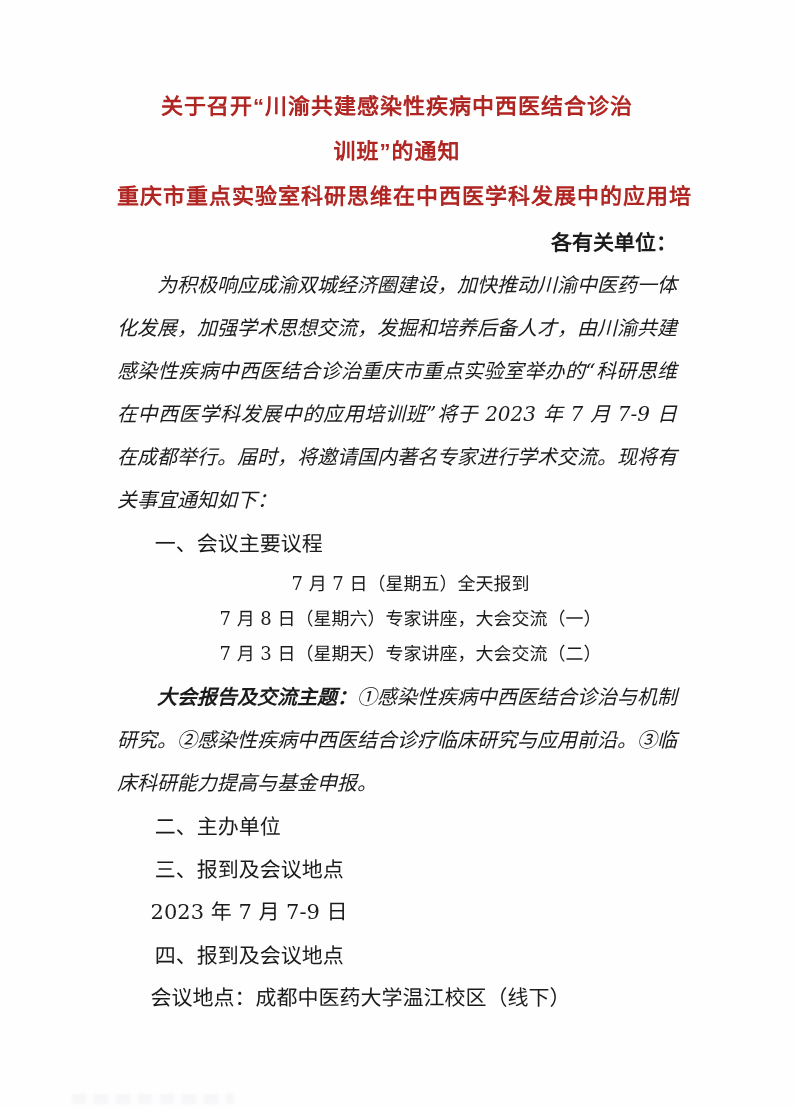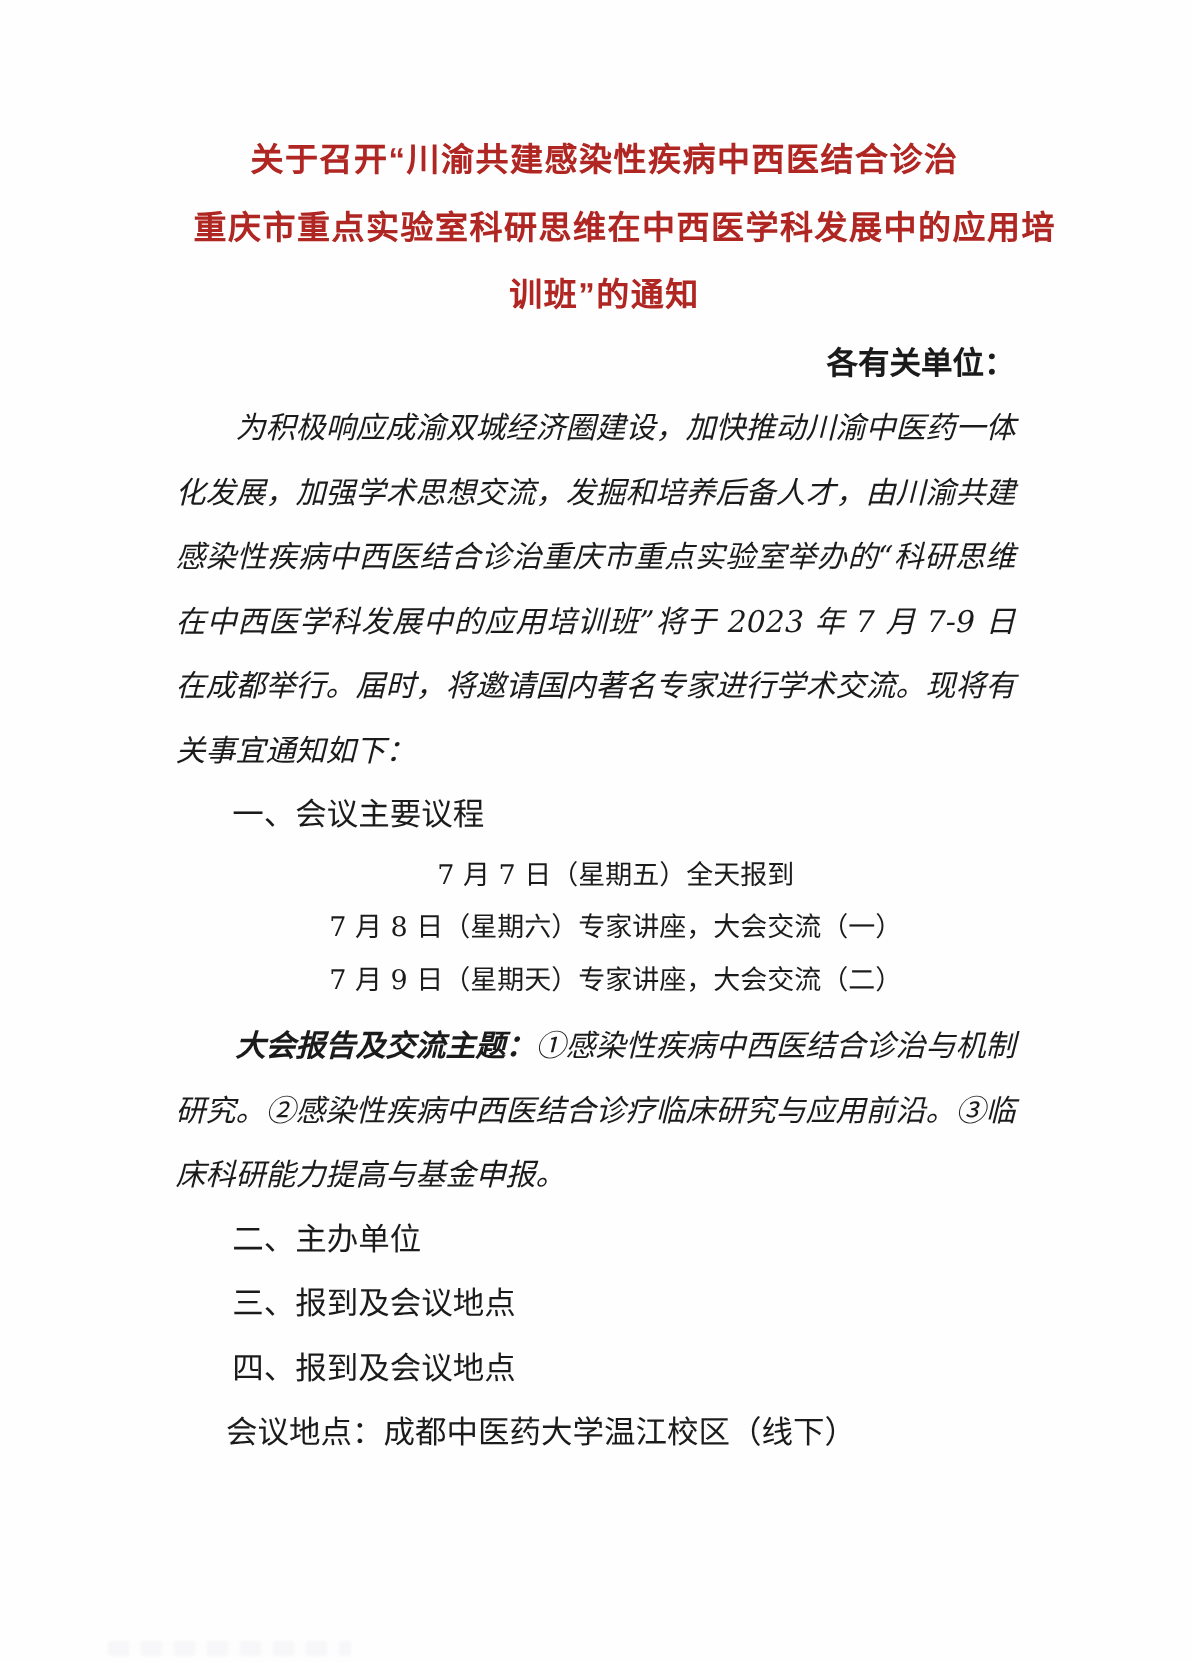--- a/index.html
+++ b/index.html
@@ -17,21 +17,21 @@
 
   .content {
     position: absolute;
     left: 117px;
     top: 84px;
     width: 560px;
   }
 
   
   .doc-title {
-    margin: 0 0 2px 12px;
+    margin: 0 0 2px 0;
     color: var(--title-red, #b22222);
     font-size: 22px;
     font-weight: 700;
     line-height: 45px;
     text-align: center;
     letter-spacing: 1px;
     font-family: "Liberation Sans", "DejaVu Sans", sans-serif;
   }
   .title-line { white-space: nowrap; }
 
@@ -100,41 +100,42 @@
   }
 </style>
 </head>
 <body>
 
 <div class="page">
   <div class="content">
 
     <h1 class="doc-title">
       <div class="title-line">关于召开“川渝共建感染性疾病中西医结合诊治</div>
+      <div class="title-line">训班”的通知</div>
       <div class="title-line">重庆市重点实验室科研思维在中西医学科发展中的应用培</div>
-      <div class="title-line">训班”的通知</div>
     </h1>
 
     <div class="salutation">各有关单位：</div>
 
     <p class="para indent2">为积极响应成渝双城经济圈建设，加快推动川渝中医药一体化发展，加强学术思想交流，发掘和培养后备人才，由川渝共建感染性疾病中西医结合诊治重庆市重点实验室举办的“科研思维在中西医学科发展中的应用培训班”将于 2023 年 7 月 7-9 日在成都举行。届时，将邀请国内著名专家进行学术交流。现将有关事宜通知如下：</p>
 
     <div class="heading">一、会议主要议程</div>
 
     <div class="agenda">
       <div class="agenda-line">7 月 7 日（星期五）全天报到</div>
       <div class="agenda-line">7 月 8 日（星期六）专家讲座，大会交流（一）</div>
-      <div class="agenda-line">7 月 9 日（星期天）专家讲座，大会交流（二）</div>
+      <div class="agenda-line">7 月 3 日（星期天）专家讲座，大会交流（二）</div>
     </div>
 
     <p class="para indent2"><span class="topics-lead">大会报告及交流主题：</span><span>①感染性疾病中西医结合诊治与机制研究。②感染性疾病中西医结合诊疗临床研究与应用前沿。③临床科研能力提高与基金申报。</span></p>
 
     <div class="heading">二、主办单位</div>
 
     <div class="heading">三、报到及会议地点</div>
+    <div class="section-body">2023 年 7 月 7-9 日</div>
 
     <div class="heading">四、报到及会议地点</div>
     <div class="section-body">会议地点：成都中医药大学温江校区（线下）</div>
 
   </div>
 
   <div class="scan-artifact"></div>
 </div>
 
 </body></html>

